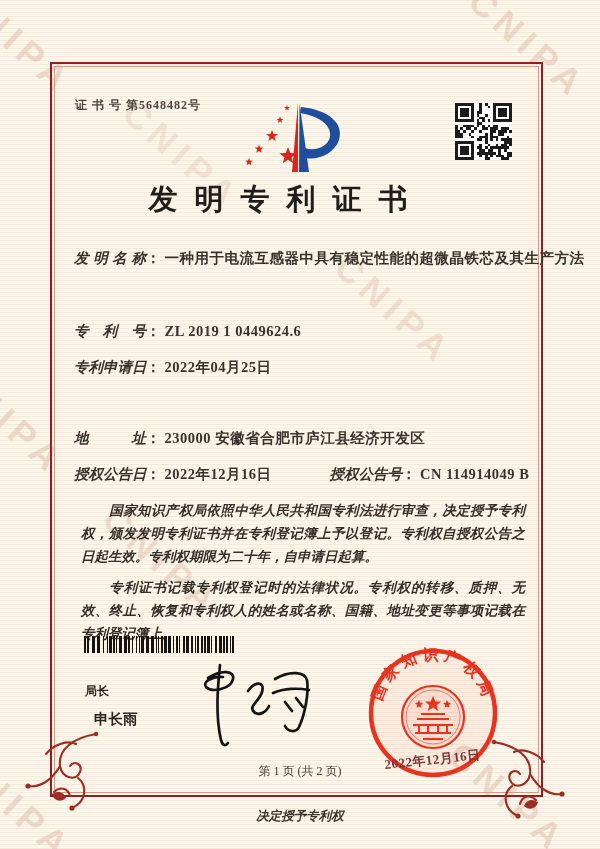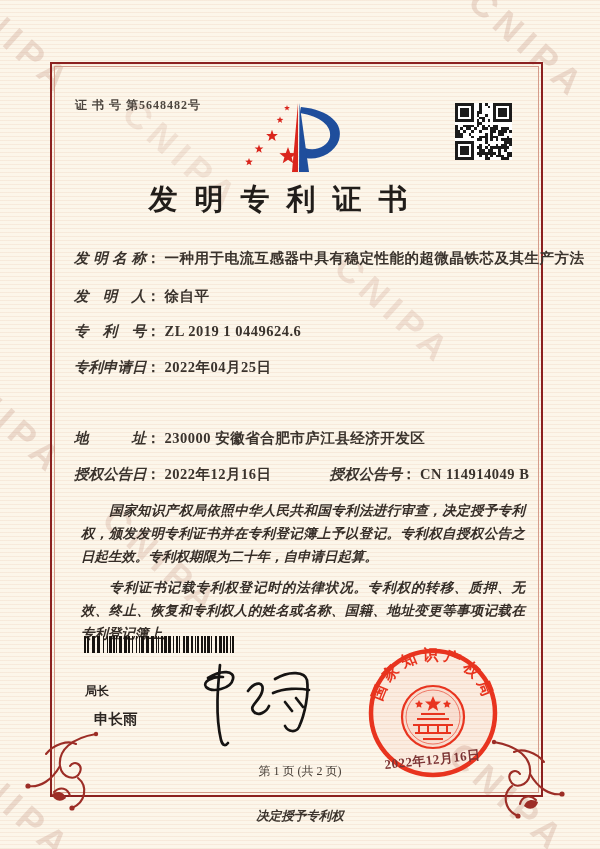--- a/index.html
+++ b/index.html
@@ -240,23 +240,20 @@
         <rect x="18" y="20" width="1" height="1"></rect>
         <rect x="19" y="20" width="1" height="1"></rect>
       </g>
     </svg>
 
   <h1 class="title">发明专利证书</h1>
 
   <div class="frow r0">
     <span class="flabel">发明名称</span><span class="fcolon">：</span><span class="fvalue">一种用于电流互感器中具有稳定性能的超微晶铁芯及其生产方法</span>
   </div>
-  <div class="frow r1">
-    <span class="flabel">发明人</span><span class="fcolon">：</span><span class="fvalue">徐自平</span>
-  </div>
   <div class="frow r2">
     <span class="flabel">专利号</span><span class="fcolon">：</span><span class="fvalue">ZL 2019 1 0449624.6</span>
   </div>
   <div class="frow r3">
     <span class="flabel">专利申请日</span><span class="fcolon">：</span><span class="fvalue">2022年04月25日</span>
   </div>
   <div class="frow r5">
     <span class="flabel">地址</span><span class="fcolon">：</span><span class="fvalue">230000 安徽省合肥市庐江县经济开发区</span>
   </div>
   <div class="frow r6">

